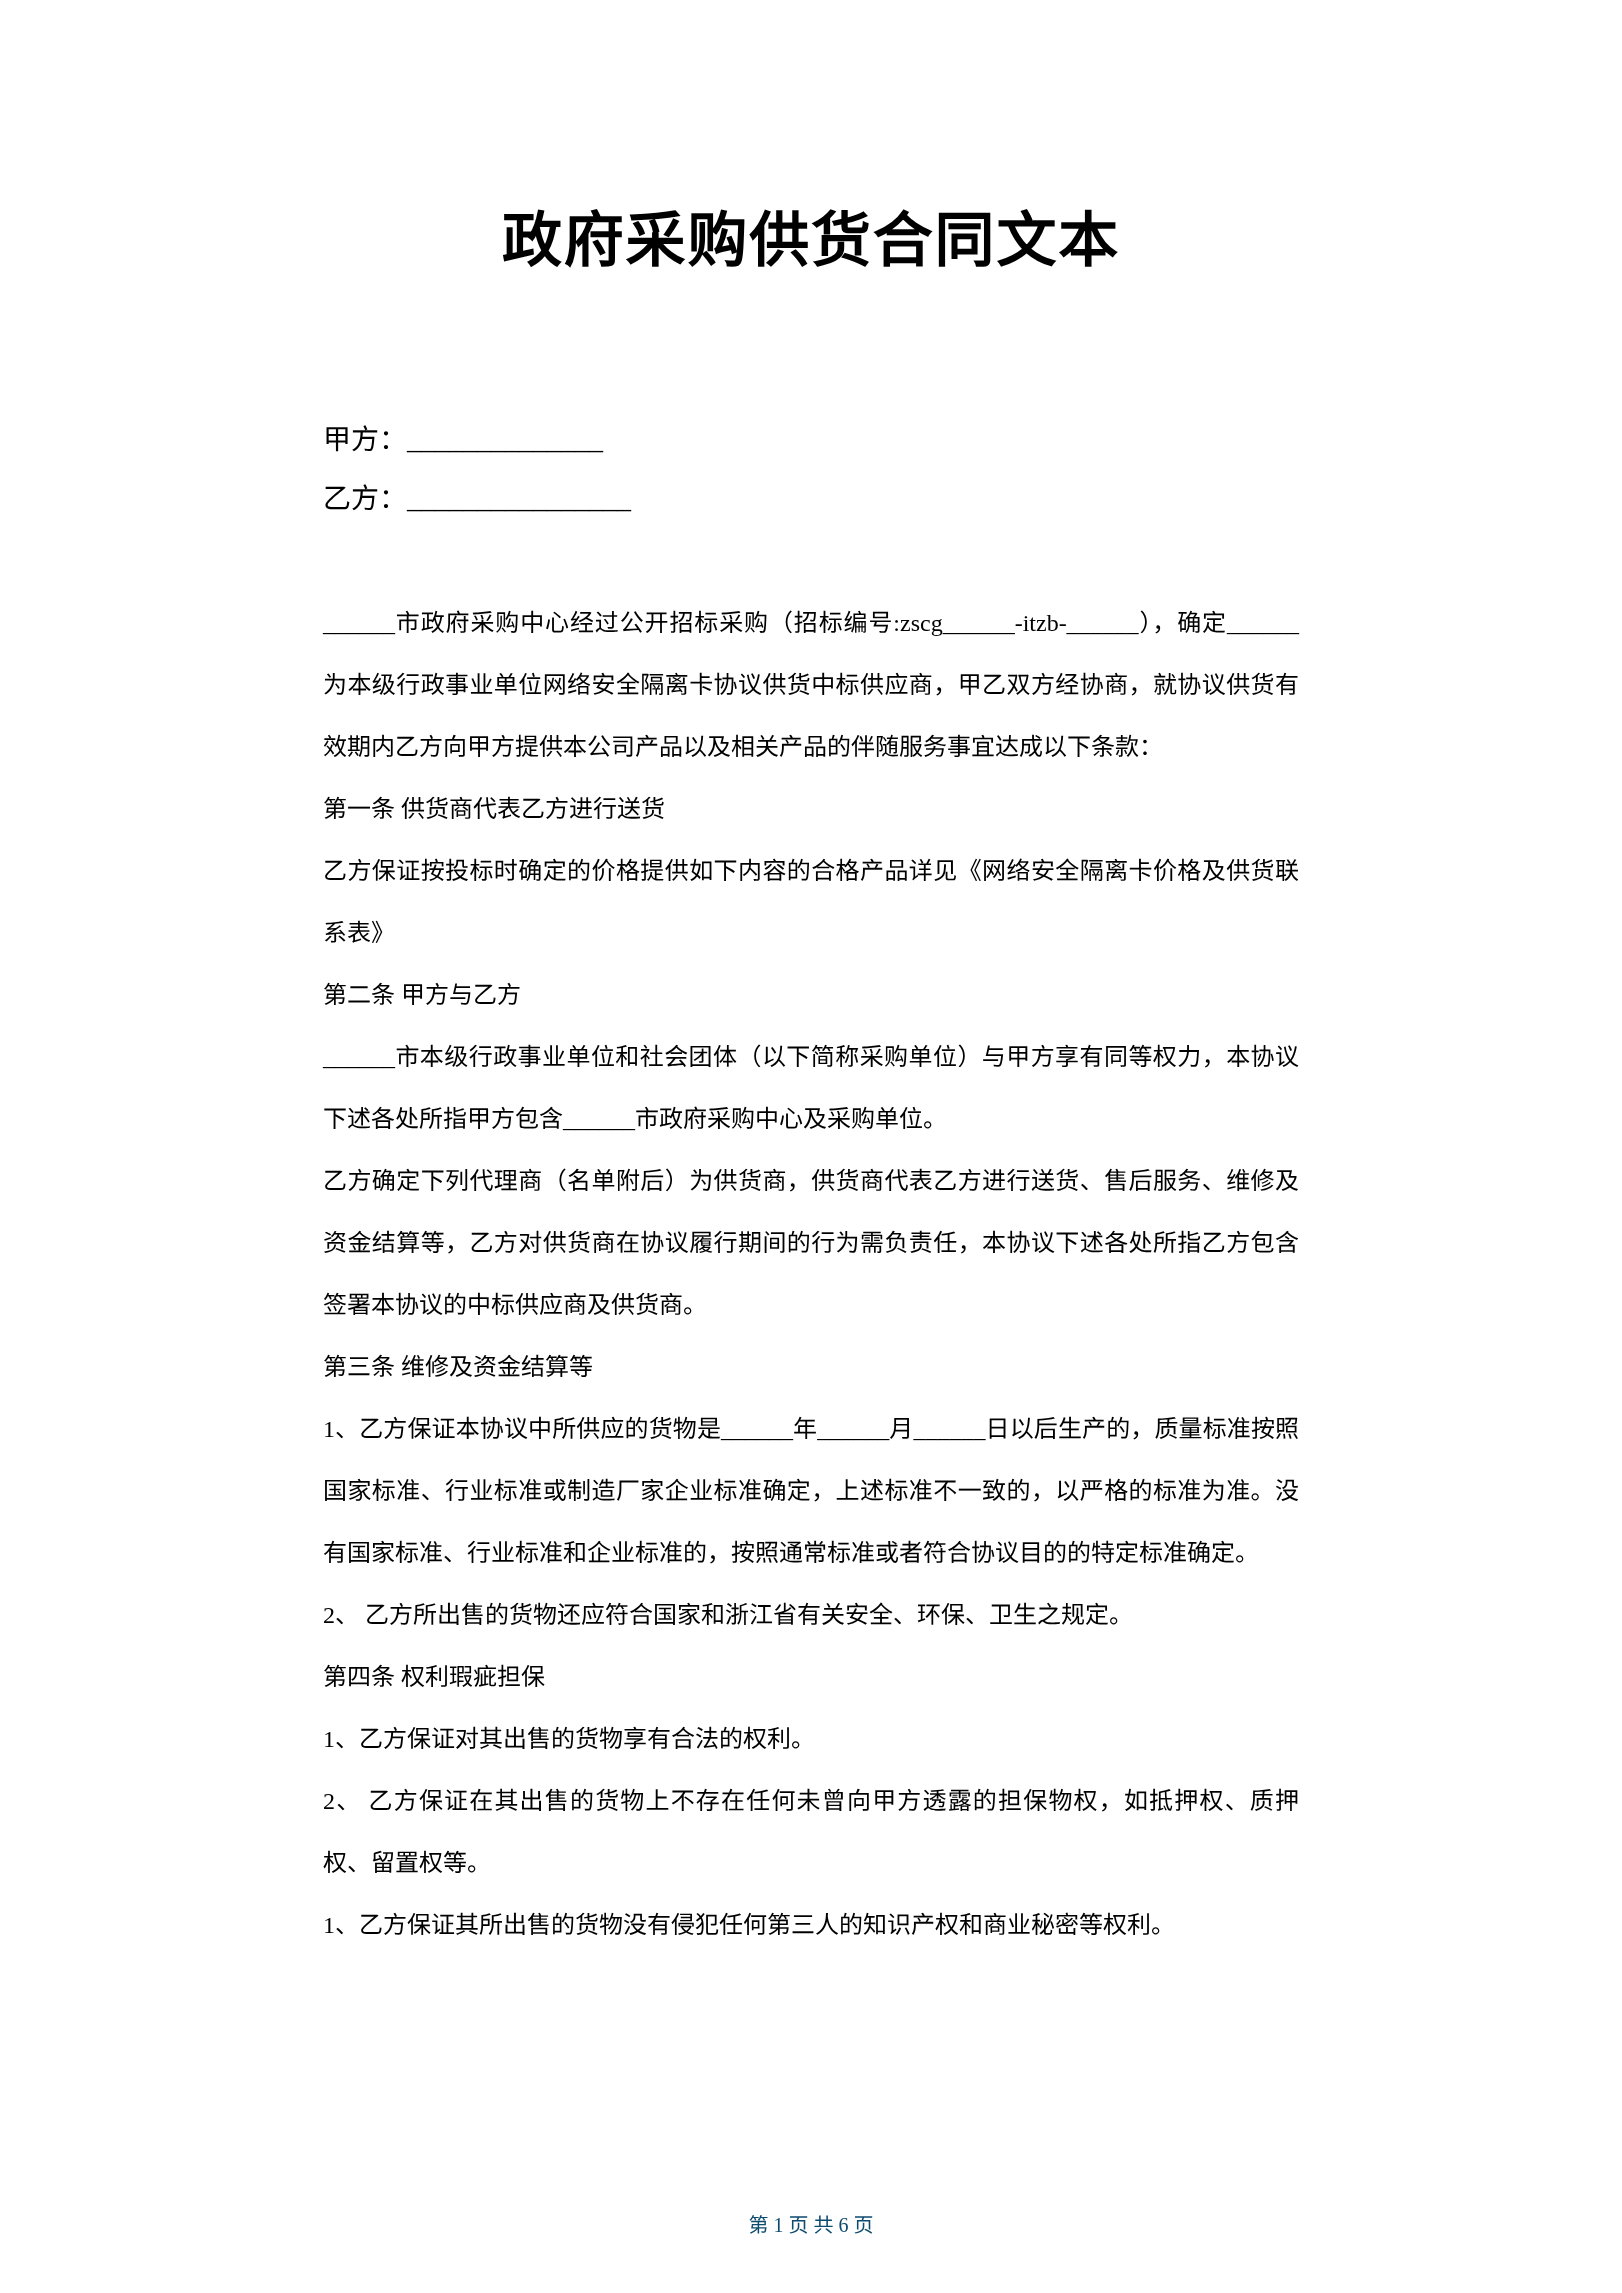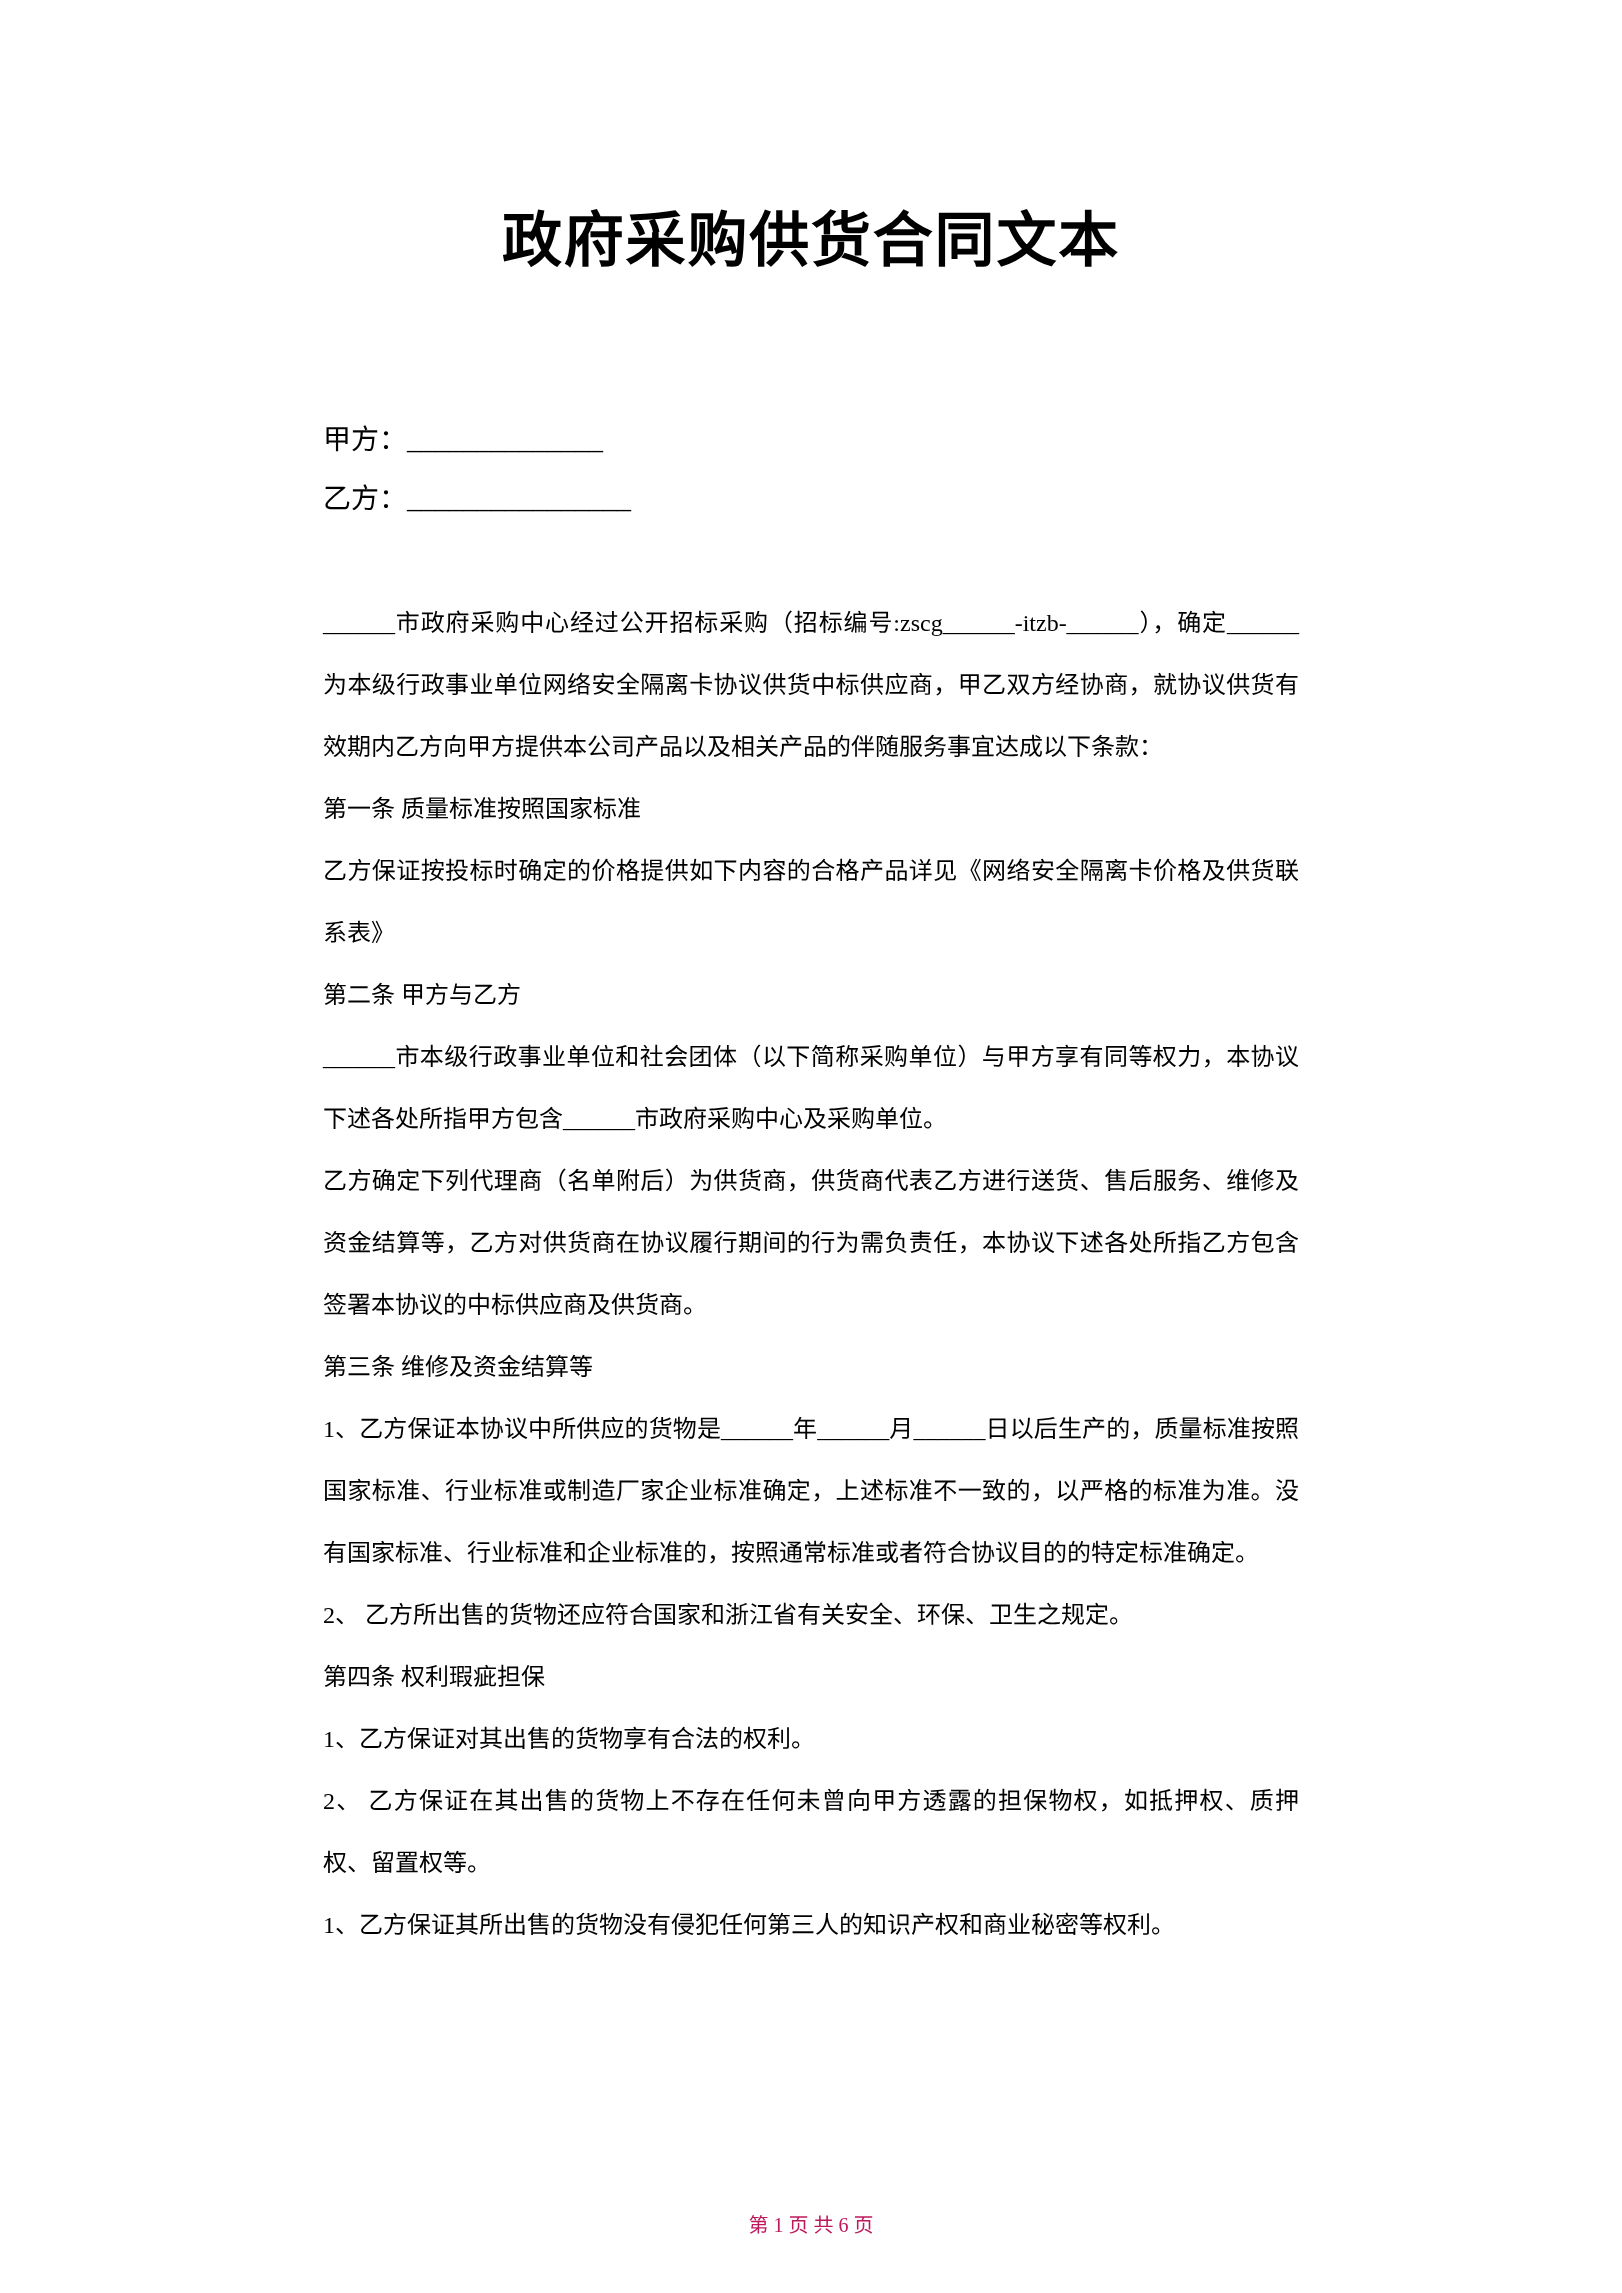--- a/index.html
+++ b/index.html
@@ -51,42 +51,42 @@
     text-align: left;
   }
   .page-footer {
     position: absolute;
     left: 0;
     right: 0;
     bottom: 55px;
     text-align: center;
     font-size: 20px;
     line-height: 27px;
-    color: #be185d;
+    color: #0c4a6e;
   }
 </style>
 </head>
 <body>
 
 <div class="page">
 
   <div class="doc-title">政府采购供货合同文本</div>
 
   <div class="party-block">
     <div class="party-line">
       <span>甲方：</span><span class="party-blank">______________</span>
     </div>
     <div class="party-line">
       <span>乙方：</span><span class="party-blank">________________</span>
     </div>
   </div>
 
   <div class="body-block">
       <p class="body-paragraph">______市政府采购中心经过公开招标采购（招标编号:zscg______-itzb-______），确定______为本级行政事业单位网络安全隔离卡协议供货中标供应商，甲乙双方经协商，就协议供货有效期内乙方向甲方提供本公司产品以及相关产品的伴随服务事宜达成以下条款：</p>
-      <p class="clause-heading">第一条  质量标准按照国家标准</p>
+      <p class="clause-heading">第一条  供货商代表乙方进行送货</p>
       <p class="body-paragraph">乙方保证按投标时确定的价格提供如下内容的合格产品详见《网络安全隔离卡价格及供货联系表》</p>
       <p class="clause-heading">第二条  甲方与乙方</p>
       <p class="body-paragraph">______市本级行政事业单位和社会团体（以下简称采购单位）与甲方享有同等权力，本协议下述各处所指甲方包含______市政府采购中心及采购单位。</p>
       <p class="body-paragraph">乙方确定下列代理商（名单附后）为供货商，供货商代表乙方进行送货、售后服务、维修及资金结算等，乙方对供货商在协议履行期间的行为需负责任，本协议下述各处所指乙方包含签署本协议的中标供应商及供货商。</p>
       <p class="clause-heading">第三条  维修及资金结算等</p>
       <p class="body-paragraph">1、乙方保证本协议中所供应的货物是______年______月______日以后生产的，质量标准按照国家标准、行业标准或制造厂家企业标准确定，上述标准不一致的，以严格的标准为准。没有国家标准、行业标准和企业标准的，按照通常标准或者符合协议目的的特定标准确定。</p>
       <p class="body-paragraph">2、 乙方所出售的货物还应符合国家和浙江省有关安全、环保、卫生之规定。</p>
       <p class="clause-heading">第四条  权利瑕疵担保</p>
       <p class="body-paragraph">1、乙方保证对其出售的货物享有合法的权利。</p>
       <p class="body-paragraph">2、 乙方保证在其出售的货物上不存在任何未曾向甲方透露的担保物权，如抵押权、质押权、留置权等。</p>

